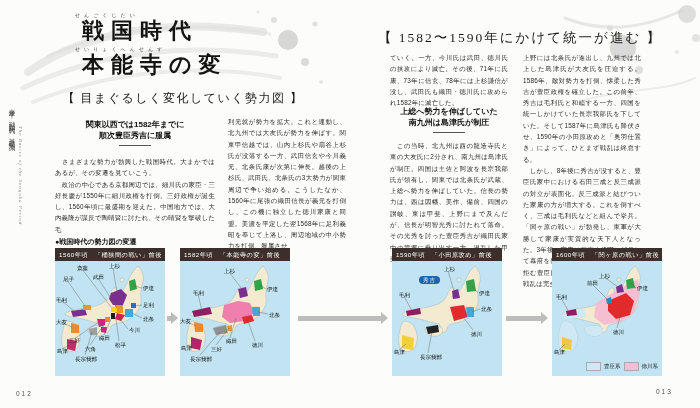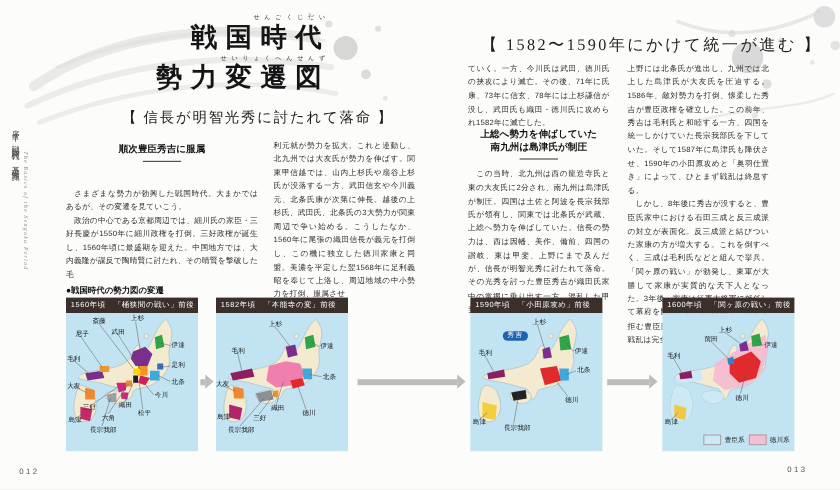--- a/index.html
+++ b/index.html
@@ -4,24 +4,24 @@
 <style>
   html,body{margin:0;padding:0;}
   body{width:700px;height:408px;background:#e9e7e2;font-family:"Liberation Sans","DejaVu Sans",sans-serif;}
   .spread{position:relative;width:700px;height:408px;background:#fcfcfa;overflow:hidden;}
   .ink{position:absolute;pointer-events:none;}
   
   .spine{position:absolute;left:7px;top:103px;writing-mode:vertical-rl;font-size:6.5px;letter-spacing:2px;color:#444;}
   .spine-en{position:absolute;left:18px;top:126px;writing-mode:vertical-rl;font-size:5px;letter-spacing:1px;color:#888;font-family:"Liberation Serif","DejaVu Serif",serif;font-style:italic;}
   .pagenum{position:absolute;font-size:6.5px;letter-spacing:2px;color:#555;}
   
-  .title-block{position:absolute;left:75px;top:12px;width:200px;text-align:right;color:#141414;}
+  .title-block{position:absolute;left:75px;top:12px;width:200px;text-align:left;color:#141414;}
   .ruby{font-size:5px;letter-spacing:4px;color:#333;display:block;line-height:6px;}
   .title-line{display:block;font-family:"Liberation Serif","DejaVu Serif",serif;font-weight:600;font-size:22px;line-height:25px;letter-spacing:7px;text-indent:7px;}
-  .section-heading{position:absolute;font-family:"Liberation Serif","DejaVu Serif",serif;color:#1c1c1c;text-align:right;}
+  .section-heading{position:absolute;font-family:"Liberation Serif","DejaVu Serif",serif;color:#1c1c1c;text-align:center;}
   .sh-left{left:38px;top:90px;width:290px;font-size:12px;letter-spacing:1.5px;}
   .sh-right{left:355px;top:29px;width:330px;font-size:13.5px;letter-spacing:2px;}
   
   .lead{position:absolute;text-align:center;font-weight:bold;color:#111;font-size:8px;line-height:11px;}
   .lead .rule{width:32px;height:1px;background:#555;margin:4px auto 0;}
   
   .jcol{position:absolute;font-size:6.4px;line-height:11.3px;color:#2a2a2a;text-align:justify;white-space:pre-line;letter-spacing:0.2px;}
   
   .maps-caption{position:absolute;left:55px;top:237px;font-size:7px;font-weight:bold;color:#111;}
   .map-panel{position:absolute;top:248px;width:110px;height:128px;}
@@ -78,26 +78,27 @@
     </g>
   </svg>
 
   <div class="spine">序章｜戦国時代の基礎知識</div>
   <div class="spine-en">The Basics of the Sengoku Period</div>
 
   <div class="title-block">
     <span class="ruby">せんごくじだい</span>
     <span class="title-line">戦国時代</span>
     <span class="ruby" style="margin-top:3px">せいりょくへんせんず</span>
-    <span class="title-line">勢力変遷図</span>
-  </div>
-
-  <div class="section-heading sh-left">【 信長が明智光秀に討たれて落命 】</div>
+    <span class="title-line">本能寺の変</span>
+  </div>
+
+  <div class="section-heading sh-left">【 目まぐるしく変化していく勢力図 】</div>
 
   <div class="lead" style="left:55px;top:119px;width:160px;">
+    <div>関東以西では1582年までに</div>
     <div>順次豊臣秀吉に服属</div>
     <div class="rule"></div>
   </div>
 
   <div class="jcol" style="left:55px;top:156px;width:160px;height:80px;">　さまざまな勢力が勃興した戦国時代。大まかではあるが、その変遷を見ていこう。
 　政治の中心である京都周辺では、細川氏の家臣・三好長慶が1550年に細川政権を打倒。三好政権が誕生し、1560年頃に最盛期を迎えた。中国地方では、大内義隆が謀反で陶晴賢に討たれ、その晴賢を撃破した毛</div>
   <div class="jcol" style="left:228px;top:116px;width:118px;height:118px;">利元就が勢力を拡大。これと連動し、北九州では大友氏が勢力を伸ばす。関東甲信越では、山内上杉氏や扇谷上杉氏が没落する一方、武田信玄や今川義元、北条氏康が次第に伸長。越後の上杉氏、武田氏、北条氏の3大勢力が関東周辺で争い始める。こうしたなか、1560年に尾張の織田信長が義元を打倒し、この機に独立した徳川家康と同盟。美濃を平定した翌1568年に足利義昭を奉じて上洛し、周辺地域の中小勢力を打倒、服属させ</div>
 
   <div class="section-heading sh-right">【 1582〜1590年にかけて統一が進む 】</div>
 

